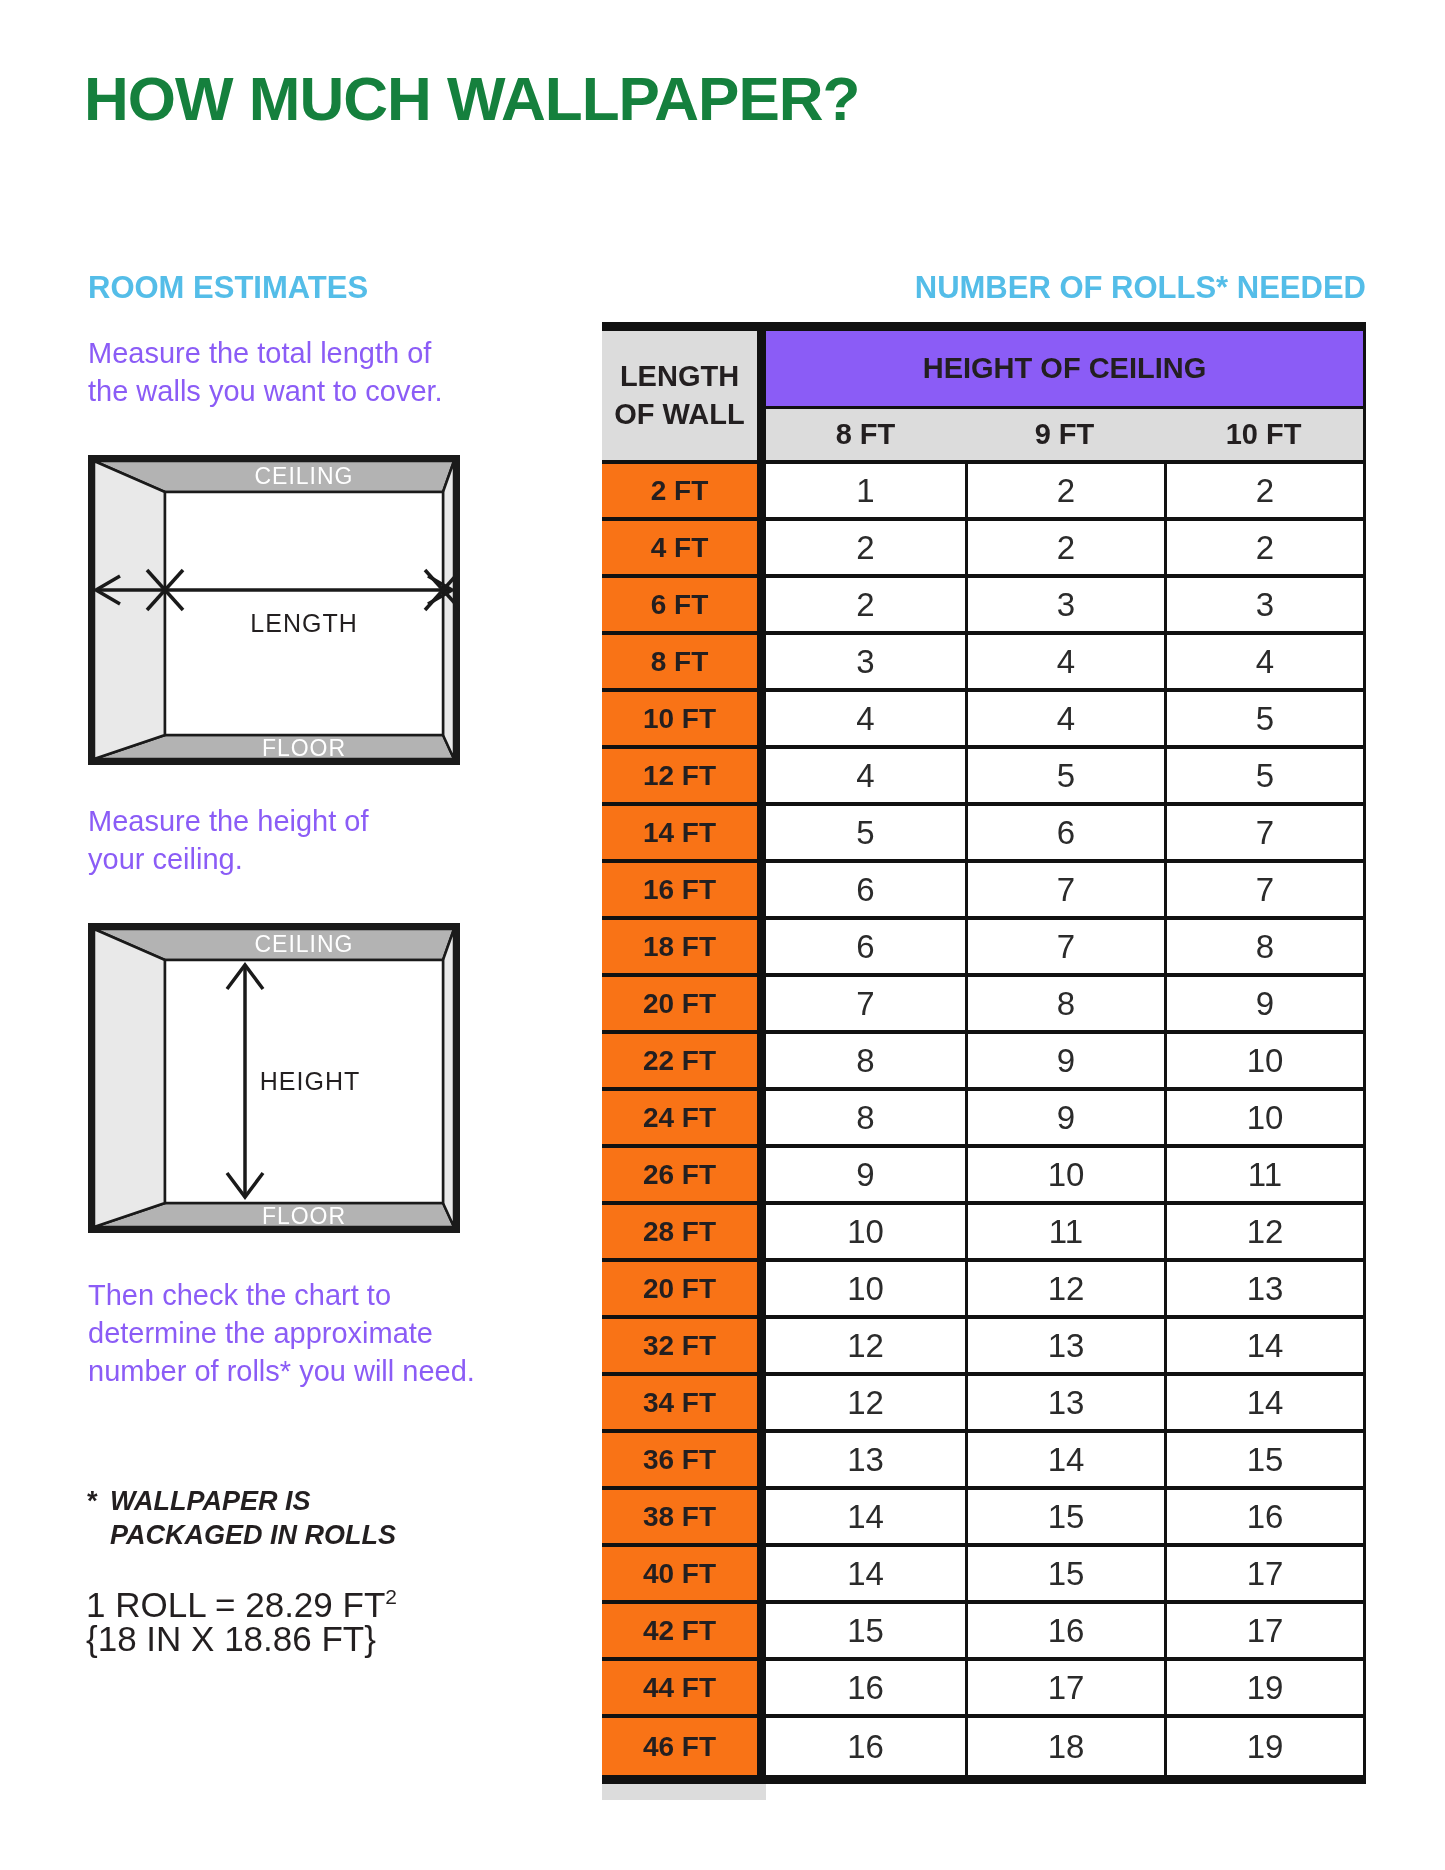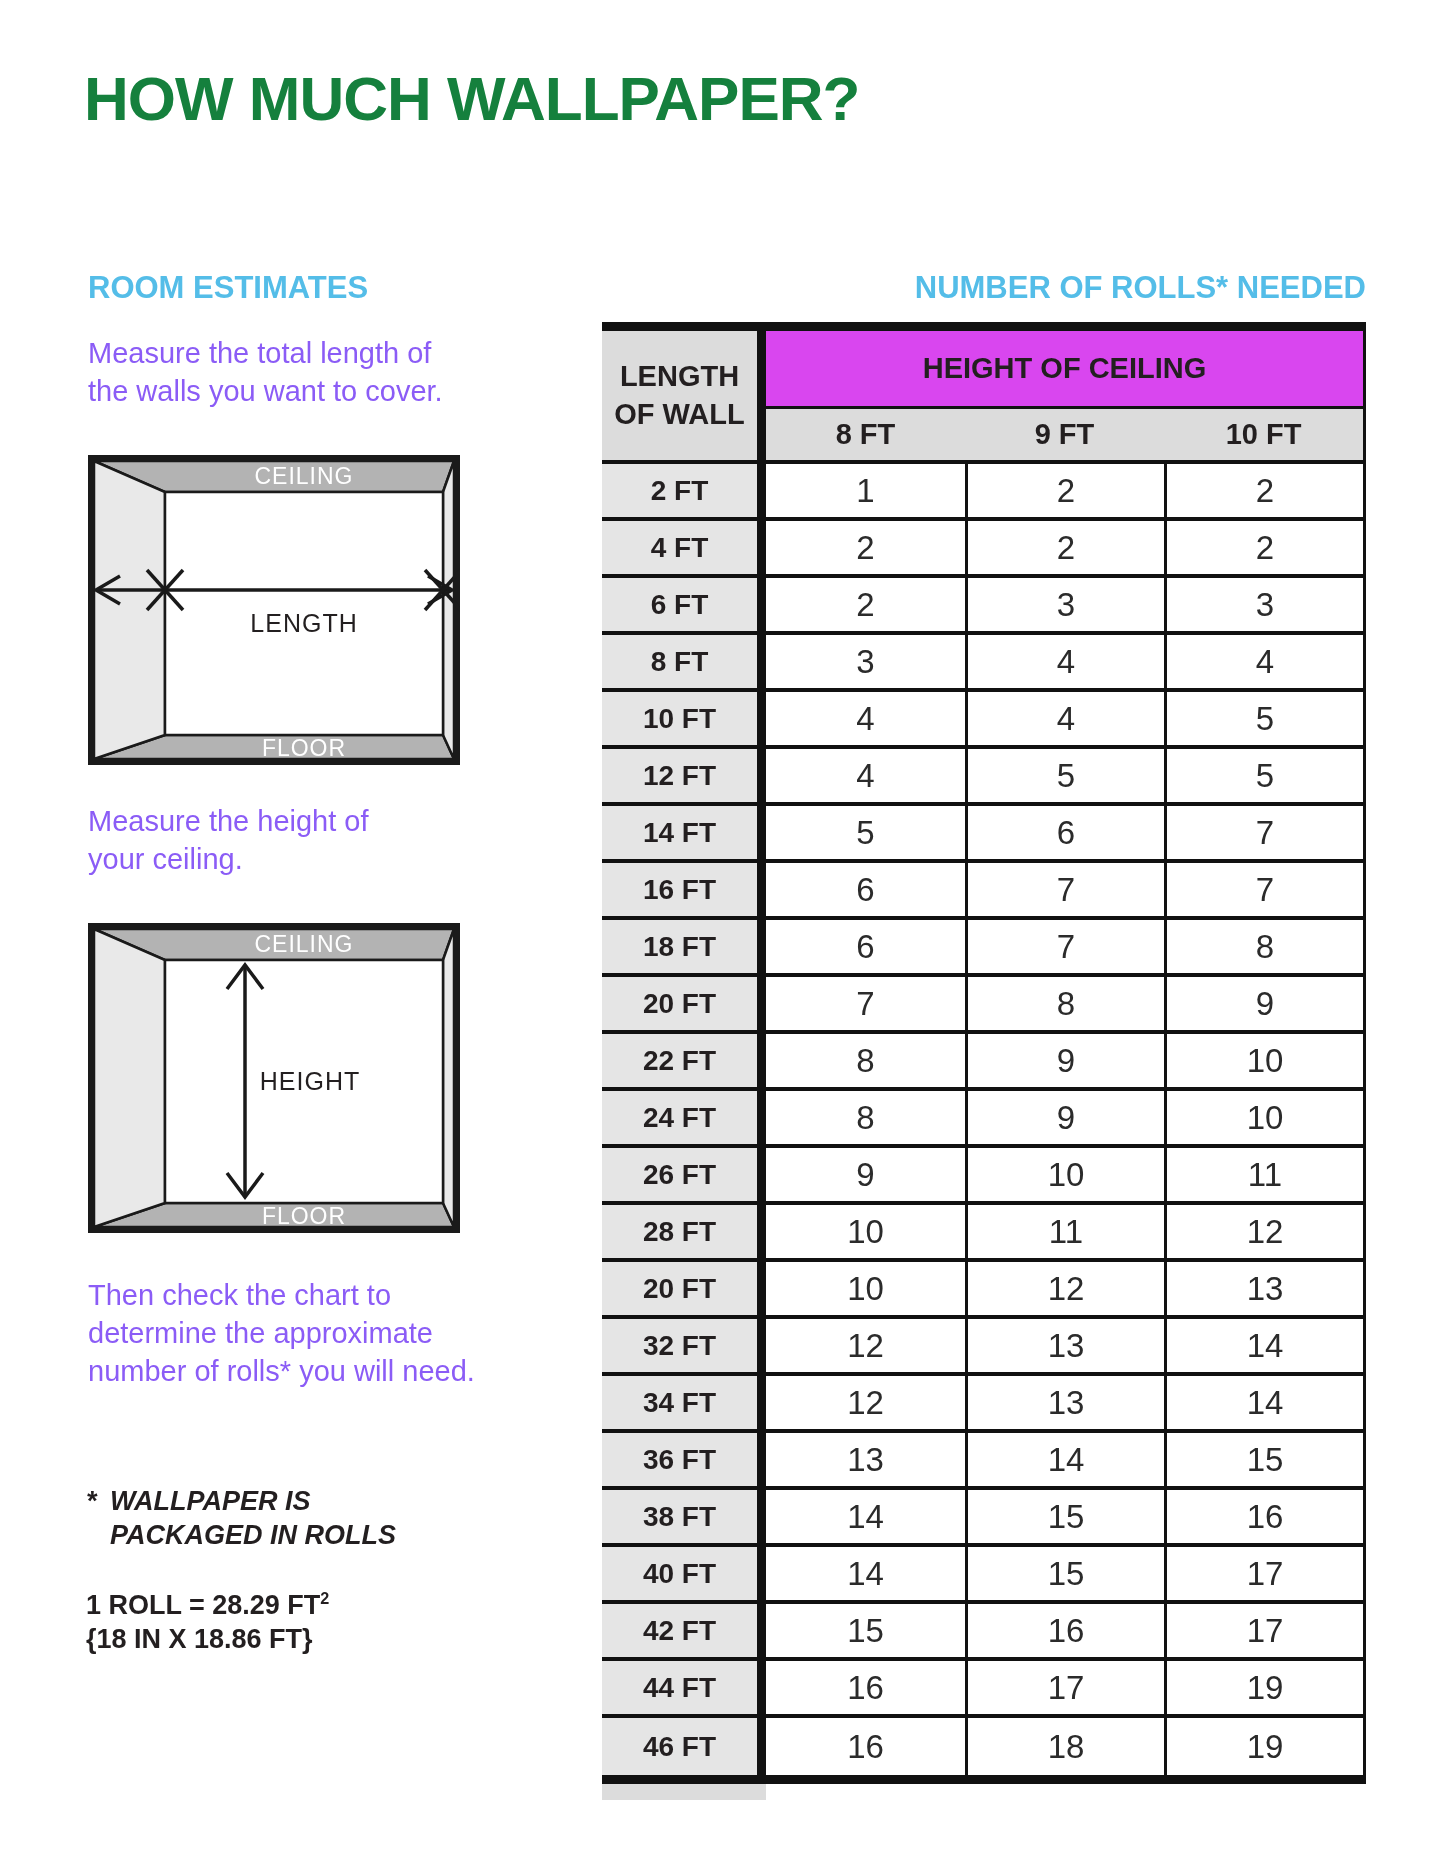--- a/index.html
+++ b/index.html
@@ -28,21 +28,21 @@
   .diagram { position:absolute; left:88px; width:372px; height:310px; }
   .diagram-1 { top:455px; }
   .diagram-2 { top:923px; }
   .diagram text { font-family:"Liberation Sans","DejaVu Sans",sans-serif; }
   .room-label { fill:#ffffff; font-size:23px; letter-spacing:1px; }
   .dim-label { fill:#231f20; font-size:25px; letter-spacing:1px; }
 
   .footnote { position:absolute; left:86px; top:1484px; font-size:27px; font-weight:bold; line-height:34px; }
   .fn-line { padding-left:24px;font-style:italic; }
   .fn-line .star { display:inline-block; width:24px; margin-left:-24px; }
-  .rollspec { position:absolute; left:86px; top:1588px; font-size:27px; font-weight:bold; line-height:34px; }
+  .rollspec { position:absolute; left:86px; top:1588px; font-size:35px; font-weight:normal; line-height:34px; }
   .rollspec sup { font-size:60%; vertical-align:super; line-height:0; }
 
   .rolls-table {
     position:absolute; left:602px; top:322px;
     display:grid;
     grid-template-columns:164px 199px 199px 199px;
     grid-template-rows:78px 55px;
     grid-auto-rows:57px;
     border-top:9px solid #111;
     border-bottom:9px solid #111;
@@ -50,29 +50,29 @@
     background:#ffffff;
   }
   .cell { display:flex; align-items:center; justify-content:center; box-sizing:border-box; }
   .corner-cell {
     grid-column:1; grid-row:1 / 3;
     background:#dcdcdc; border-right:9px solid #111; border-bottom:4px solid #111;
     font-weight:bold; font-size:29px; white-space:pre-line; text-align:center; line-height:1.3;
   }
   .group-header {
     grid-column:2 / 5; grid-row:1;
-    background:#d946ef; border-bottom:3px solid #111;
+    background:#8b5cf6; border-bottom:3px solid #111;
     font-weight:bold; font-size:29px;
   }
   .ft-header {
     grid-row:2; background:#dcdcdc; border-bottom:4px solid #111;
     font-weight:bold; font-size:29px;
   }
   .label-cell {
-    background:#e5e5e5; border-right:9px solid #111; border-bottom:4px solid #111;
+    background:#f97316; border-right:9px solid #111; border-bottom:4px solid #111;
     font-weight:bold; font-size:28px;
   }
   .value-cell { border-bottom:4px solid #111; font-size:33px; color:#2b2b2b; }
   .vdiv { border-left:3px solid #111; }
   .last { border-bottom:none; }
 
   .table-stub { position:absolute; left:602px; top:1784px; width:164px; height:16px; background:#dcdcdc; }
 </style>
 </head>
 <body>

